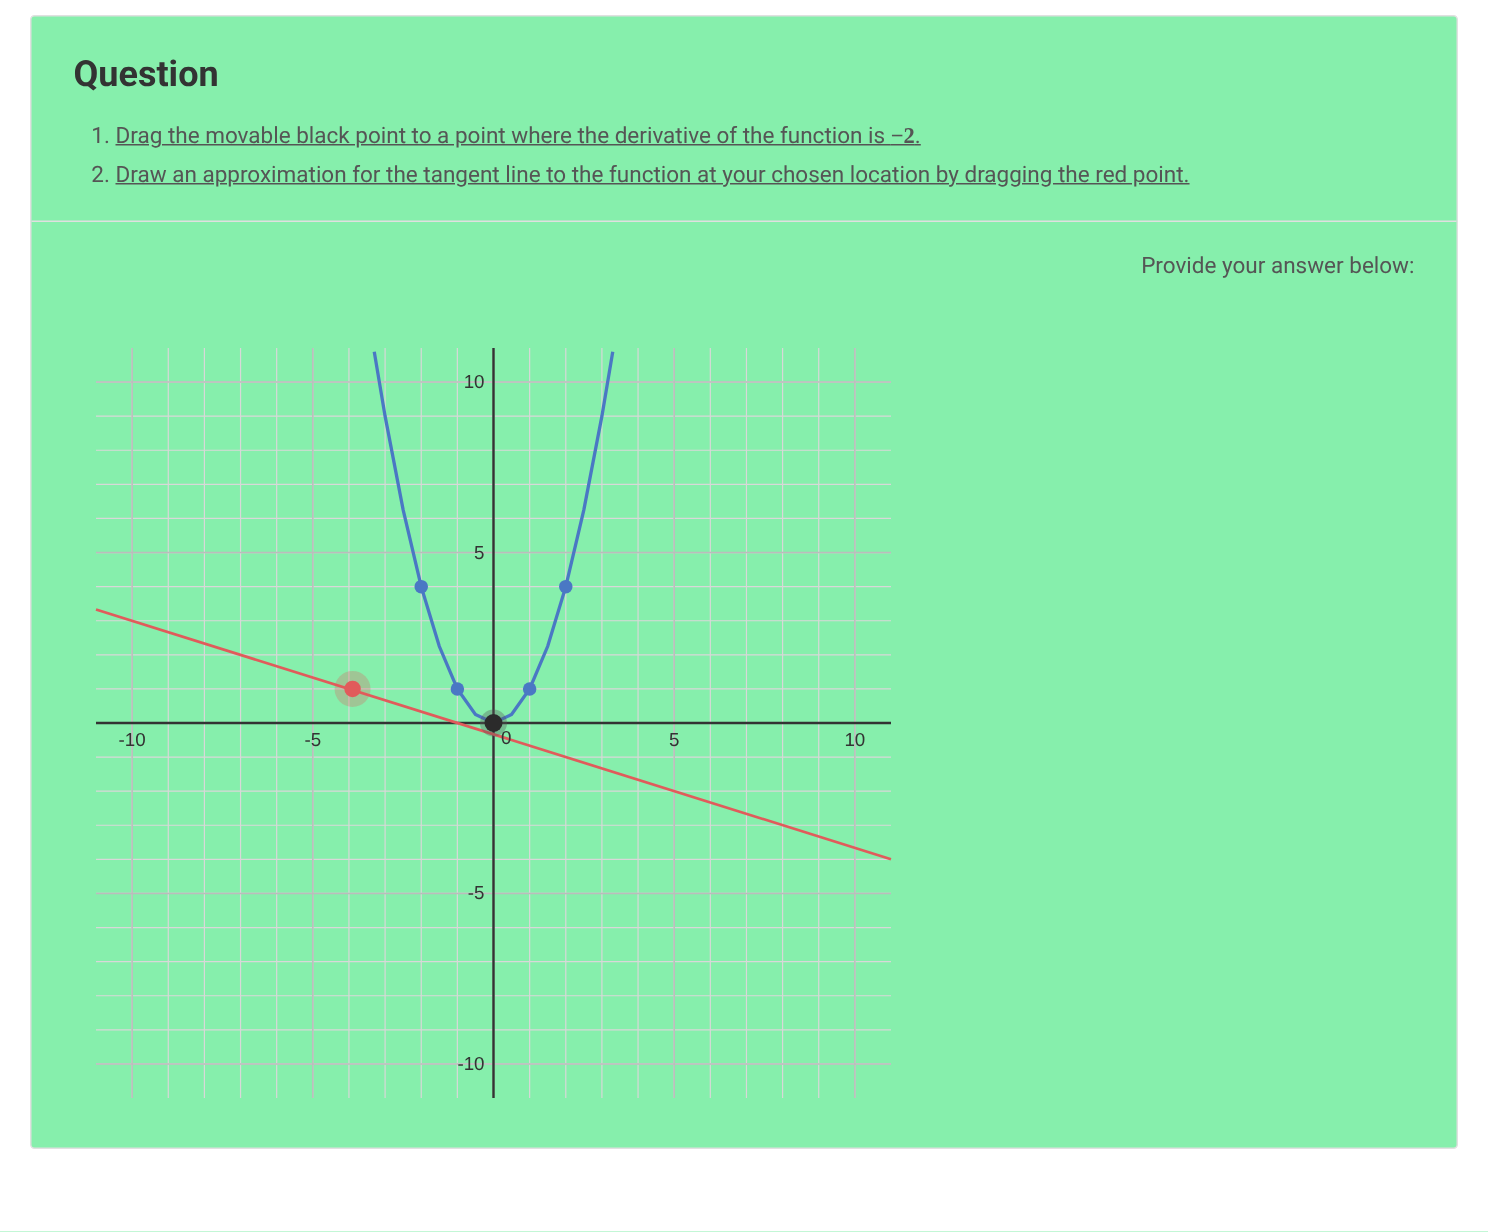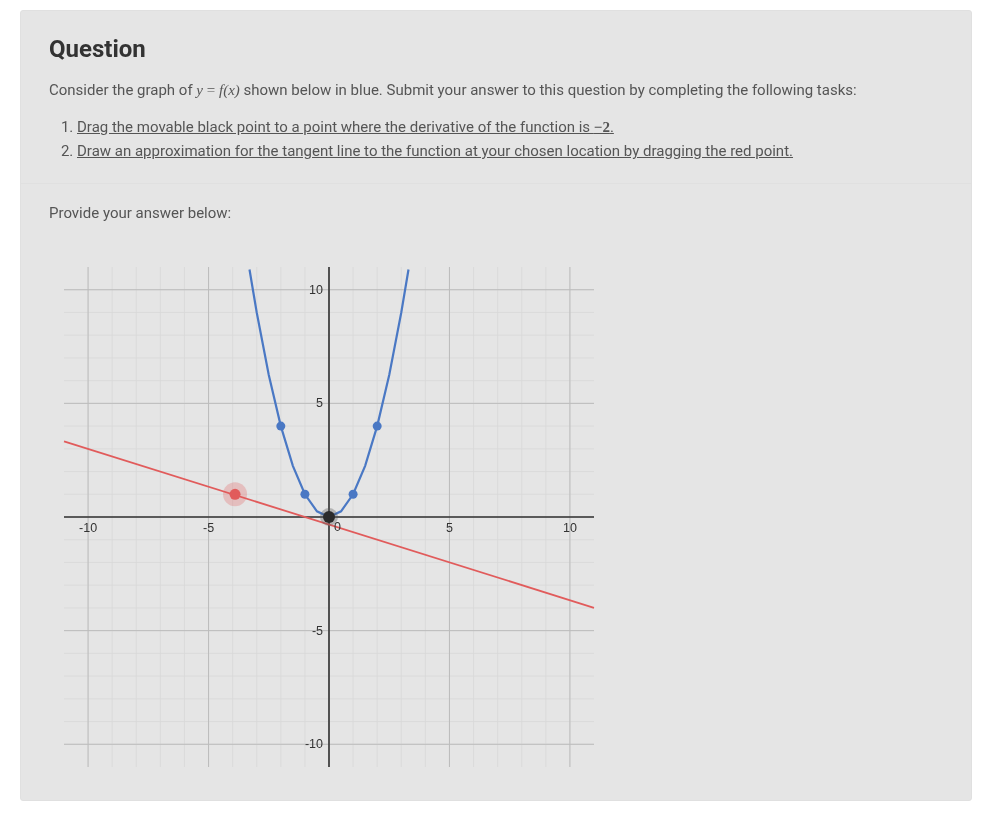--- a/index.html
+++ b/index.html
@@ -8,24 +8,24 @@
     font-family: -apple-system, BlinkMacSystemFont, "Segoe UI", Roboto, "Helvetica Neue", Arial, sans-serif;
     background: #fff;
     color: #333;
     font-size: 15px;
     line-height: 1.5;
   }
   .card {
     margin: 10px 20px 20px 20px;
     border: 1px solid #e0e0e0;
     border-radius: 3px;
-    background: #e5e5e5;
+    background: #86efac;
   }
   .section-top { padding: 20px 28px 18px 28px; }
-  .section-mid { padding: 18px 28px 16px 28px; border-top: 1px solid #e0e0e0; }
+  .section-mid { padding: 18px 28px 16px 28px; border-top: 1px solid #e0e0e0; text-align: right; }
   .section-plot { padding: 12px 28px 18px 28px; }
   h2.question {
     margin: 0 0 12px 0;
     font-size: 24px;
     font-weight: 700;
     color: #333;
   }
   .prompt { color: #555; margin: 0 0 14px 0; font-size: 15px; }
   ol.tasks { margin: 0 0 0 14px; padding: 0 0 0 14px; color: #555; font-size: 15px; text-decoration: underline; }
   ol.tasks li { margin: 2px 0; }
@@ -36,23 +36,20 @@
   svg { display: block; }
   .axis-label { font-size: 12.5px; fill: #333; font-family: Arial, sans-serif; }
 </style>
 </head>
 <body>
 
 <div class="card">
 
   <div class="section-top">
     <h2 class="question">Question</h2>
-    <p class="prompt">
-      <span>Consider the graph of </span><span class="math">y</span><span class="mathn"> = </span><span class="math">f</span><span class="math">(x)</span><span> shown below in blue. Submit your answer to this question by completing the following tasks:</span>
-    </p>
     <ol class="tasks">
       <li>
         <span>Drag the movable black point to a point where the derivative of the function is </span><span class="mathn bold">−2</span><span>.</span>
       </li>
       <li>Draw an approximation for the tangent line to the function at your chosen location by dragging the red point.</li>
     </ol>
   </div>
 
   <div class="section-mid">
     <p class="provide">Provide your answer below:</p>

